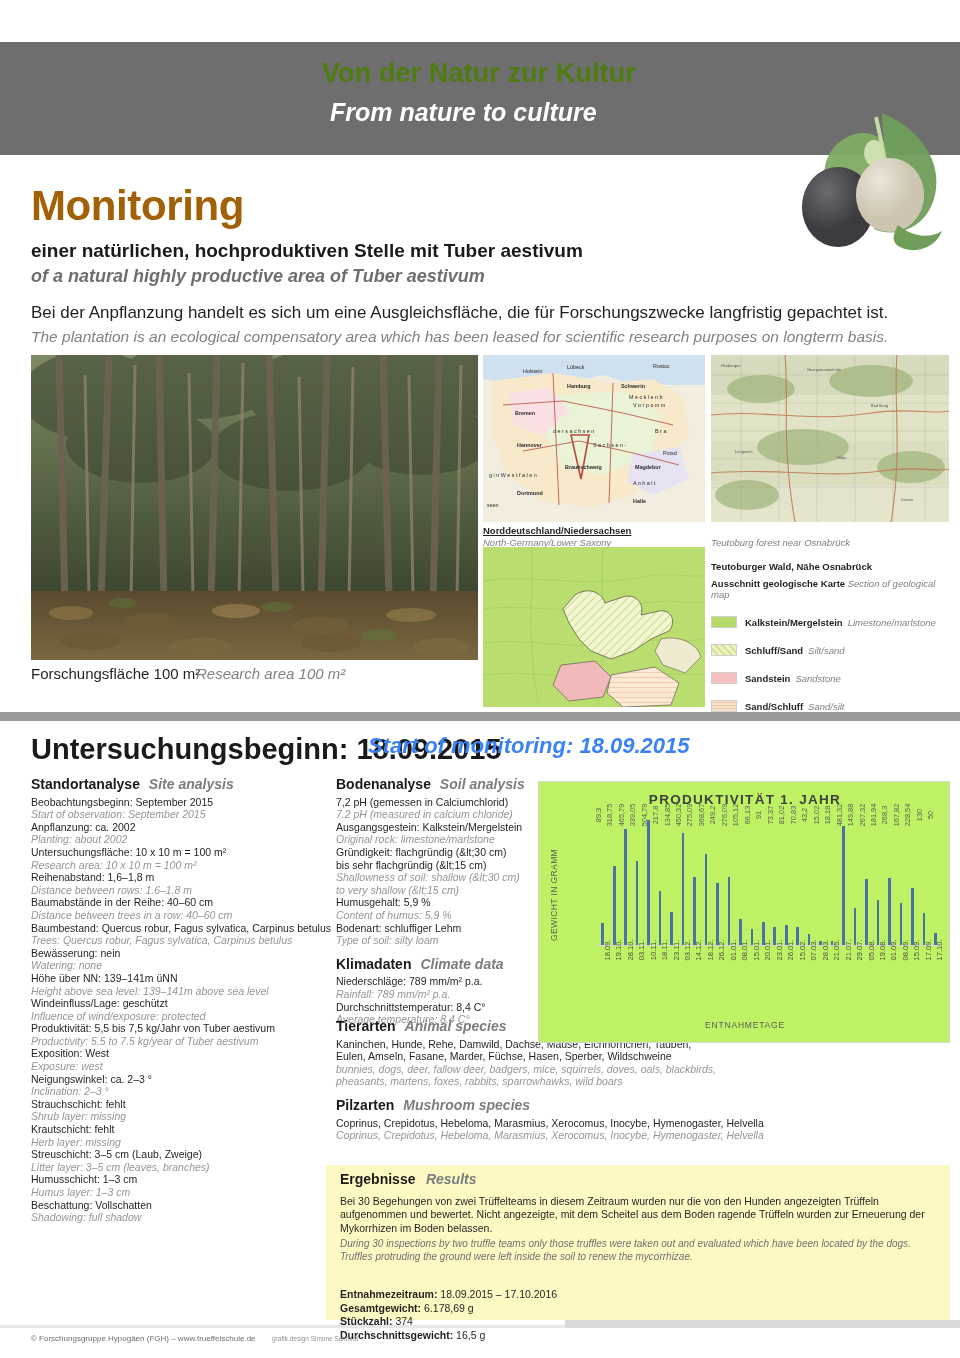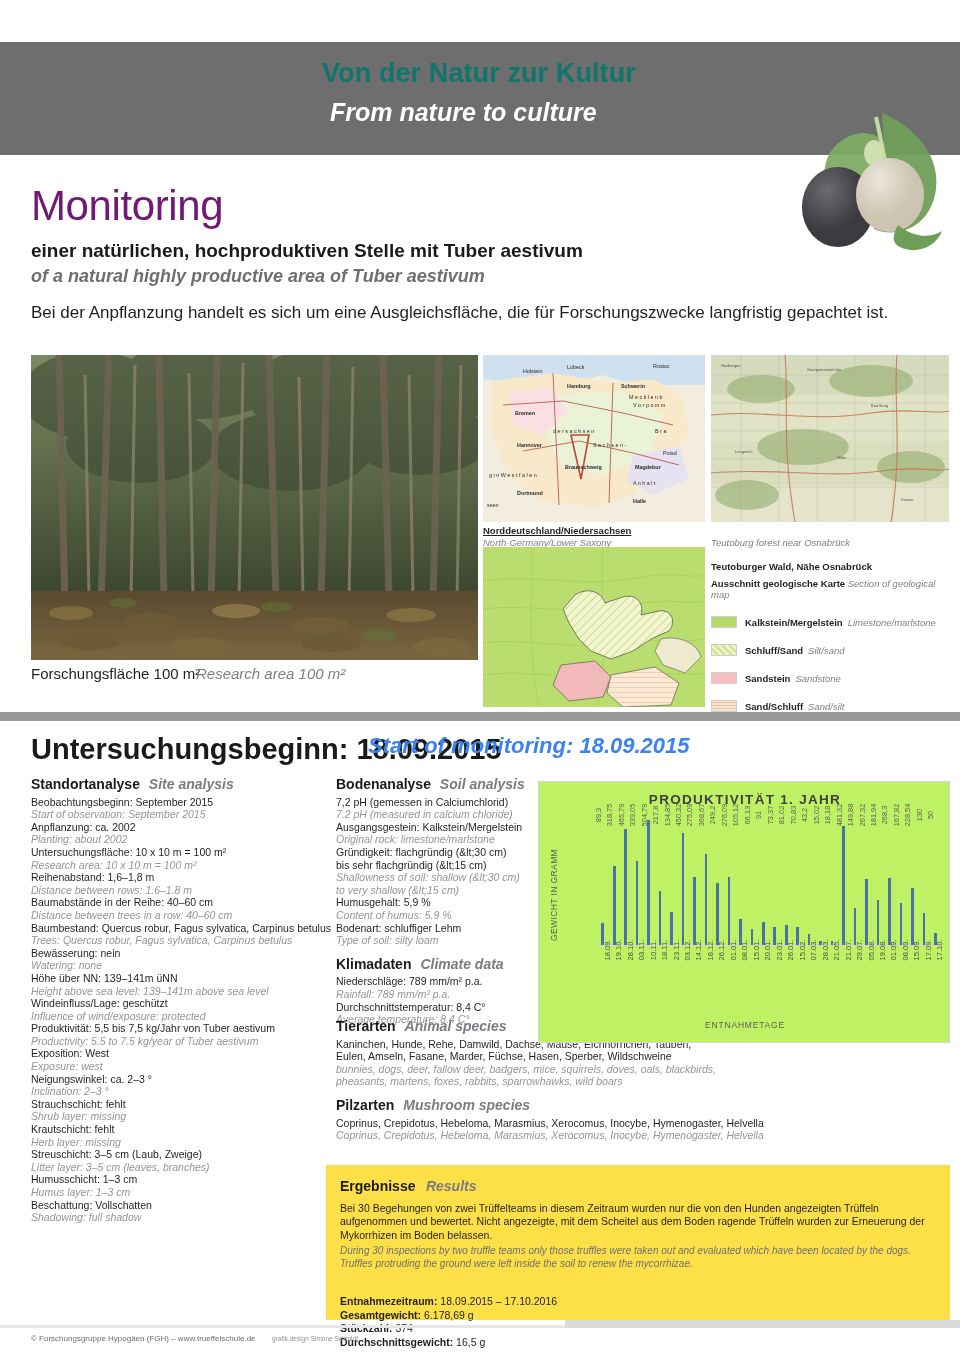--- a/index.html
+++ b/index.html
@@ -13,34 +13,34 @@
   }
   .poster { position: relative; width: 960px; height: 1358px; }
 
   
   .header-band {
     position: absolute; left: 0; top: 42px; width: 960px; height: 113px;
     background: #6e6e6e;
   }
   .header-title-de {
     position: absolute; left: 322px; top: 58px;
-    font-size: 27px; font-weight: bold; color: #0f766e; letter-spacing: .1px;
+    font-size: 27px; font-weight: bold; color: #4d7c0f; letter-spacing: .1px;
   }
   .header-title-en {
     position: absolute; left: 330px; top: 98px;
     font-size: 25px; font-weight: bold; font-style: italic; color: #ffffff;
   }
 
   
   .truffle-art { position: absolute; left: 790px; top: 95px; width: 160px; height: 185px; }
 
   
   .main-title {
     position: absolute; left: 31px; top: 182px;
-    font-size: 42px; font-weight: normal; color: #701a75; letter-spacing: -0.4px;
+    font-size: 42px; font-weight: bold; color: #a16207; letter-spacing: -0.4px;
   }
   .sub-de {
     position: absolute; left: 31px; top: 240px;
     font-size: 19px; font-weight: bold; color: #1a1a1a;
   }
   .sub-en {
     position: absolute; left: 31px; top: 266px;
     font-size: 18px; font-weight: bold; font-style: italic; color: #6d6e70;
   }
   .intro-de {
@@ -170,21 +170,21 @@
     font-size: 7.6px; color: #4d4d4d; white-space: nowrap;
     transform: translateX(-50%) rotate(-90deg); transform-origin: top center;
   }
 
   
   .col-animals { position: absolute; left: 336px; top: 1020px; width: 380px; font-size: 10.5px; line-height: 12.6px; }
 
   
   .results {
     position: absolute; left: 326px; top: 1165px; width: 624px; height: 155px;
-    background: #fde047; padding: 12px 14px;
+    background: #fef9c3; padding: 5px 14px;
   }
   .results .sec-head { margin-bottom: 7px; }
   .res-para-de { font-size: 10.5px; line-height: 13.4px; color: #231f20; }
   .res-para-en { font-size: 10px; line-height: 13px; font-style: italic; color: #6f7072; margin-top: 2px; }
   .res-table { display: flex; margin-top: 25px; font-size: 10.5px; line-height: 13.6px; }
   .res-col-de { width: 255px; }
   .res-col-en { font-style: italic; color: #5e5f61; }
   .res-col-de b { color: #231f20; }
   .res-col-en b { color: #4d4e50; font-style: italic; }
 
@@ -233,20 +233,21 @@
             <stop offset="100%" stop-color="#b4ab95"></stop>
         </radialGradient>
       </defs>
     </g>
   </svg>
 
   <div class="main-title">Monitoring</div>
   <div class="sub-de">einer natürlichen, hochproduktiven Stelle mit Tuber aestivum</div>
   <div class="sub-en">of a natural highly productive area of Tuber aestivum</div>
   <div class="intro-de">Bei der Anpflanzung handelt es sich um eine Ausgleichsfläche, die für Forschungszwecke langfristig gepachtet ist.</div>
+  <div class="intro-en">The plantation is an ecological compensatory area which has been leased for scientific research purposes on longterm basis.</div>
 
   <svg class="forest-photo" viewBox="0 0 447 305" preserveAspectRatio="none">
     <defs>
       <linearGradient id="fsky" x1="0" y1="0" x2="0" y2="1">
         <stop offset="0%" stop-color="#7d8a63"></stop>
           <stop offset="55%" stop-color="#4e5a3d"></stop>
           <stop offset="100%" stop-color="#2e3524"></stop>
       </linearGradient>
       <linearGradient id="fgr" x1="0" y1="0" x2="0" y2="1">
         <stop offset="0%" stop-color="#5a4a2e"></stop>

